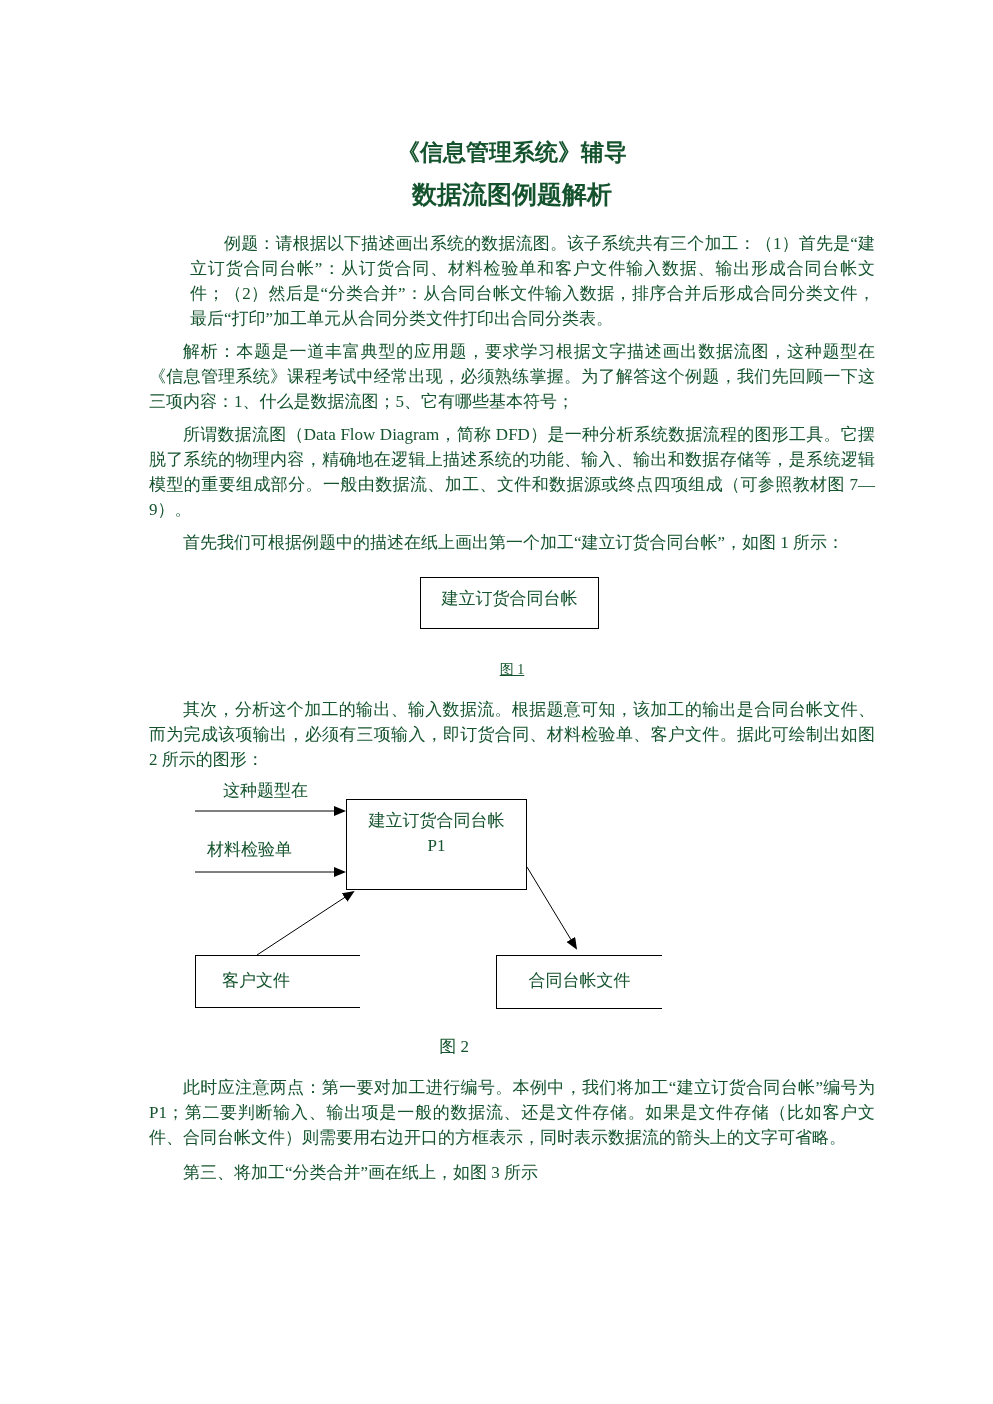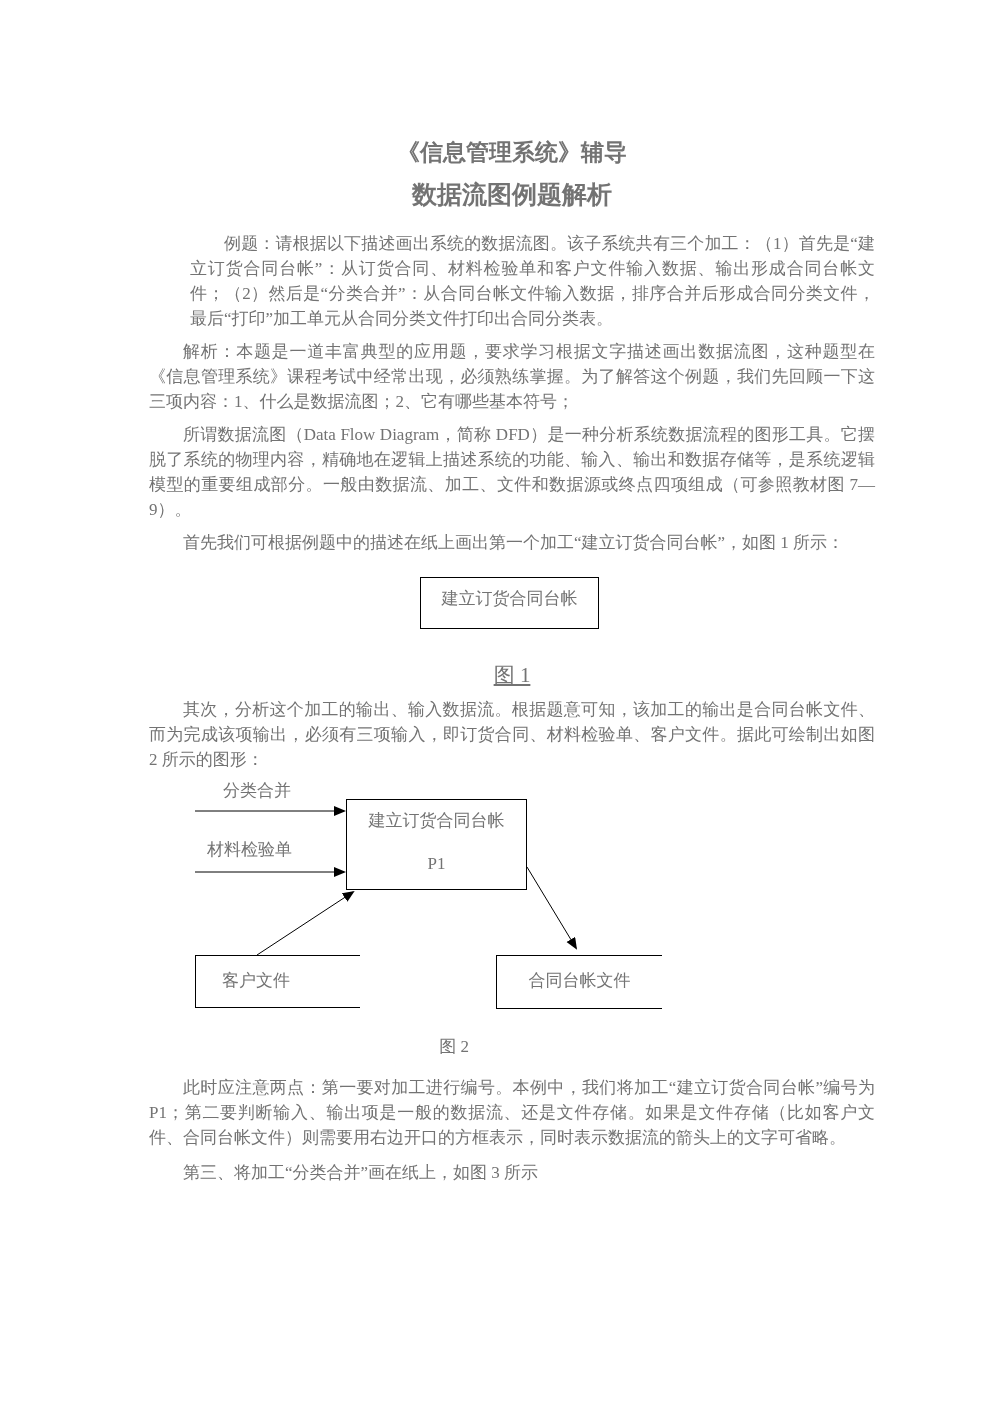--- a/index.html
+++ b/index.html
@@ -1,19 +1,19 @@
 <!DOCTYPE html>
 <html><head>
 <meta charset="utf-8">
 <style>
   html,body { margin:0; padding:0; background:#ffffff; }
   .page {
     position:relative;
     width:993px; height:1404px;
-    background:#ffffff; color:#737373;
+    background:#ffffff; color:#14532d;
     font-family:"Liberation Serif","DejaVu Serif",serif;
     overflow:hidden;
   }
   .content { position:absolute; left:149px; top:0; width:726px; }
   .title {
     margin:139px 0 0 0; font-size:23px; font-weight:bold;
     text-align:center; line-height:28px;
   }
   .subtitle {
     margin:17px 0 0 0; font-size:25px; font-weight:bold;
@@ -28,35 +28,35 @@
 
   
   .fig1 { position:relative; height:112px; margin-top:22px; }
   .fig1-box {
     position:absolute; left:271px; top:0; width:179px; height:52px;
     border:1px solid #000; box-sizing:border-box;
     text-align:center; font-size:17px; padding-top:9px;
   }
   .fig1-caption {
     position:absolute; left:0; top:84px; width:100%;
-    text-align:center; font-size:21px;text-decoration:underline;
+    text-align:center; font-size:14px;text-decoration:underline;
   }
 
   
   .fig2 { position:relative; height:295px; margin:0; }
   .fig2 .lbl { position:absolute; font-size:17px; line-height:20px; }
   .f2-label1 { left:74px; top:9px; }
   .f2-label2 { left:58px; top:68px; }
   .f2-svg { position:absolute; left:0; top:0; }
   .f2-process {
     position:absolute; left:197px; top:27px; width:181px; height:91px;
     border:1px solid #000; box-sizing:border-box;
     text-align:center; font-size:17px; line-height:25px; padding-top:8px;
   }
-  .f2-process .pid { display:block; margin-top:18px; }
+  .f2-process .pid { display:block; margin-top:0; }
   .store {
     position:absolute; top:183px; height:53px;
     border:1px solid #000; border-right:none; box-sizing:border-box;
     font-size:17px;
   }
   .f2-store1 { left:46px;  width:165px; padding:13px 0 0 26px; }
   .f2-store2 { left:347px; width:166px; height:54px; padding-top:13px; text-align:center; }
   .f2-caption {
     position:absolute; left:170px; top:263px; width:150px;
     text-align:right; font-size:17px;
@@ -65,21 +65,21 @@
 </head>
 <body>
 
 <div class="page">
   <div class="content">
 
     <div class="title">《信息管理系统》辅导</div>
     <div class="subtitle">数据流图例题解析</div>
 
     <p class="body first">例题：请根据以下描述画出系统的数据流图。该子系统共有三个加工：（1）首先是“建立订货合同台帐”：从订货合同、材料检验单和客户文件输入数据、输出形成合同台帐文件；（2）然后是“分类合并”：从合同台帐文件输入数据，排序合并后形成合同分类文件，最后“打印”加工单元从合同分类文件打印出合同分类表。</p>
-    <p class="body">解析：本题是一道丰富典型的应用题，要求学习根据文字描述画出数据流图，这种题型在《信息管理系统》课程考试中经常出现，必须熟练掌握。为了解答这个例题，我们先回顾一下这三项内容：1、什么是数据流图；2、它有哪些基本符号；</p>
+    <p class="body">解析：本题是一道丰富典型的应用题，要求学习根据文字描述画出数据流图，这种题型在《信息管理系统》课程考试中经常出现，必须熟练掌握。为了解答这个例题，我们先回顾一下这三项内容：1、什么是数据流图；5、它有哪些基本符号；</p>
     <p class="body">所谓数据流图（Data Flow Diagram，简称 DFD）是一种分析系统数据流程的图形工具。它摆脱了系统的物理内容，精确地在逻辑上描述系统的功能、输入、输出和数据存储等，是系统逻辑模型的重要组成部分。一般由数据流、加工、文件和数据源或终点四项组成（可参照教材图 7—9）。</p>
     <p class="body">首先我们可根据例题中的描述在纸上画出第一个加工“建立订货合同台帐”，如图 1 所示：</p>
 
     <div class="fig1">
       <div class="fig1-box">
         <span>建立订货合同台帐</span>
       </div>
       <div class="fig1-caption">图 1</div>
     </div>
 
@@ -91,21 +91,21 @@
           <marker id="ah" markerUnits="userSpaceOnUse" markerWidth="13" markerHeight="11" refX="10" refY="5" orient="auto">
             <polygon points="0,0 12,5 0,10" fill="#000"></polygon>
           </marker>
         </defs>
         <line x1="46" y1="39" x2="195" y2="39" stroke="#000" stroke-width="1" marker-end="url(#ah)"></line>
         <line x1="46" y1="100" x2="195" y2="100" stroke="#000" stroke-width="1" marker-end="url(#ah)"></line>
         <line x1="108" y1="183" x2="204" y2="120" stroke="#000" stroke-width="1" marker-end="url(#ah)"></line>
         <line x1="378" y1="95" x2="427" y2="176" stroke="#000" stroke-width="1" marker-end="url(#ah)"></line>
       </svg>
 
-      <div class="lbl f2-label1">分类合并</div>
+      <div class="lbl f2-label1">这种题型在</div>
       <div class="lbl f2-label2">材料检验单</div>
 
       <div class="f2-process">
         <span>建立订货合同台帐</span>
         <span class="pid">P1</span>
       </div>
 
       <div class="store f2-store2">
         <span>合同台帐文件</span>
       </div>

